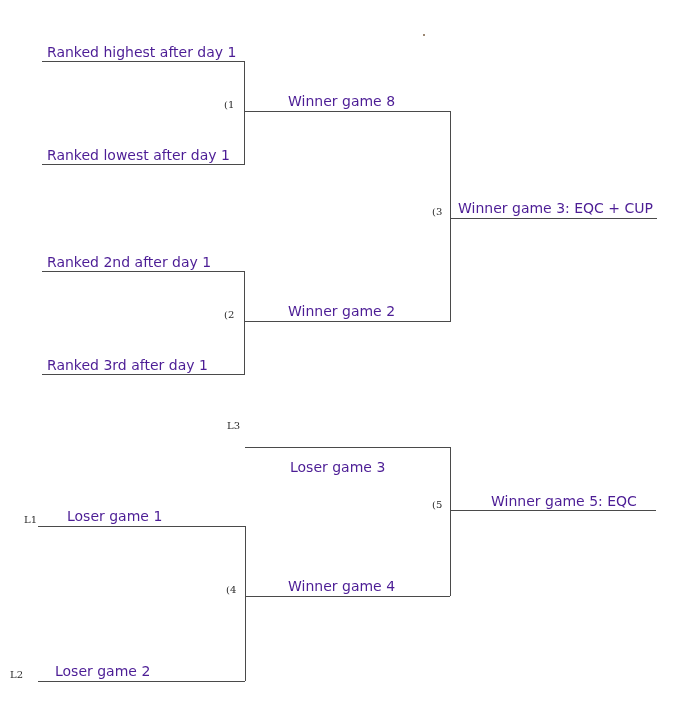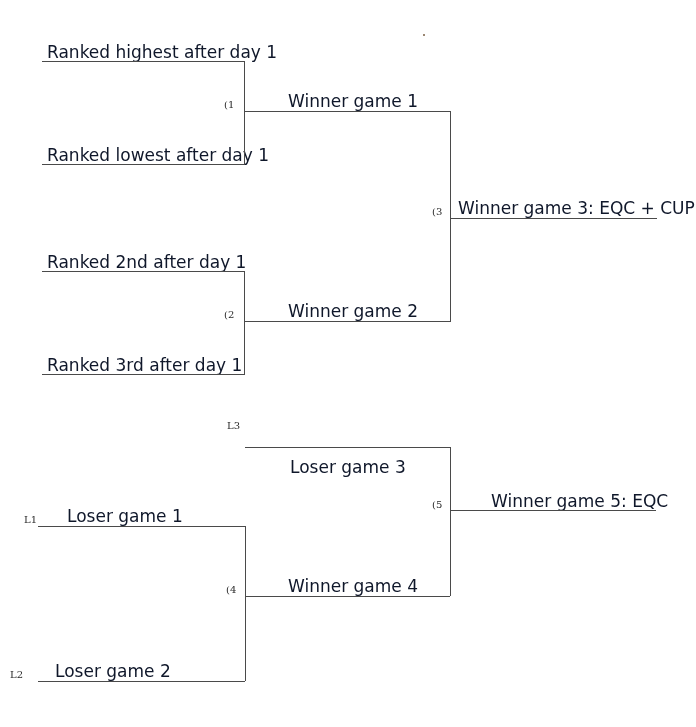--- a/index.html
+++ b/index.html
@@ -11,24 +11,24 @@
     position: relative;
     width: 696px;
     height: 727px;
     background: #ffffff;
     font-family: "DejaVu Sans", "Liberation Sans", sans-serif;
     color: #1f1f1f;
     overflow: hidden;
   }
   .lbl {
     position: absolute;
-    font-size: 17px;
+    font-size: 14px;
     line-height: 17px;
     white-space: nowrap;
-    color: #0f172a;
+    color: #4c1d95;
   }
   .hline {
     position: absolute;
     height: 0;
     border-top: 1px solid #4a4a4a;
   }
   .vline {
     position: absolute;
     width: 0;
     border-left: 1px solid #4a4a4a;
@@ -59,21 +59,21 @@
 
     <div class="lbl" style="left:47px; top:44px;">Ranked highest after day 1</div>
     <div class="hline" style="left:42px; top:61px; width:202px;"></div>
 
     <div class="lbl" style="left:47px; top:147px;">Ranked lowest after day 1</div>
     <div class="hline" style="left:42px; top:164px; width:202px;"></div>
 
     <div class="vline" style="left:244px; top:61px; height:104px;"></div>
 
     <div class="tag" style="left:224px; top:99px;">(1</div>
-    <div class="lbl" style="left:288px; top:93px;">Winner game 1</div>
+    <div class="lbl" style="left:288px; top:93px;">Winner game 8</div>
     <div class="hline" style="left:244px; top:111px; width:206px;"></div>
 
     <div class="lbl" style="left:47px; top:254px;">Ranked 2nd after day 1</div>
     <div class="hline" style="left:42px; top:271px; width:202px;"></div>
 
     <div class="lbl" style="left:47px; top:357px;">Ranked 3rd after day 1</div>
     <div class="hline" style="left:42px; top:374px; width:202px;"></div>
 
     <div class="vline" style="left:244px; top:271px; height:104px;"></div>
 

